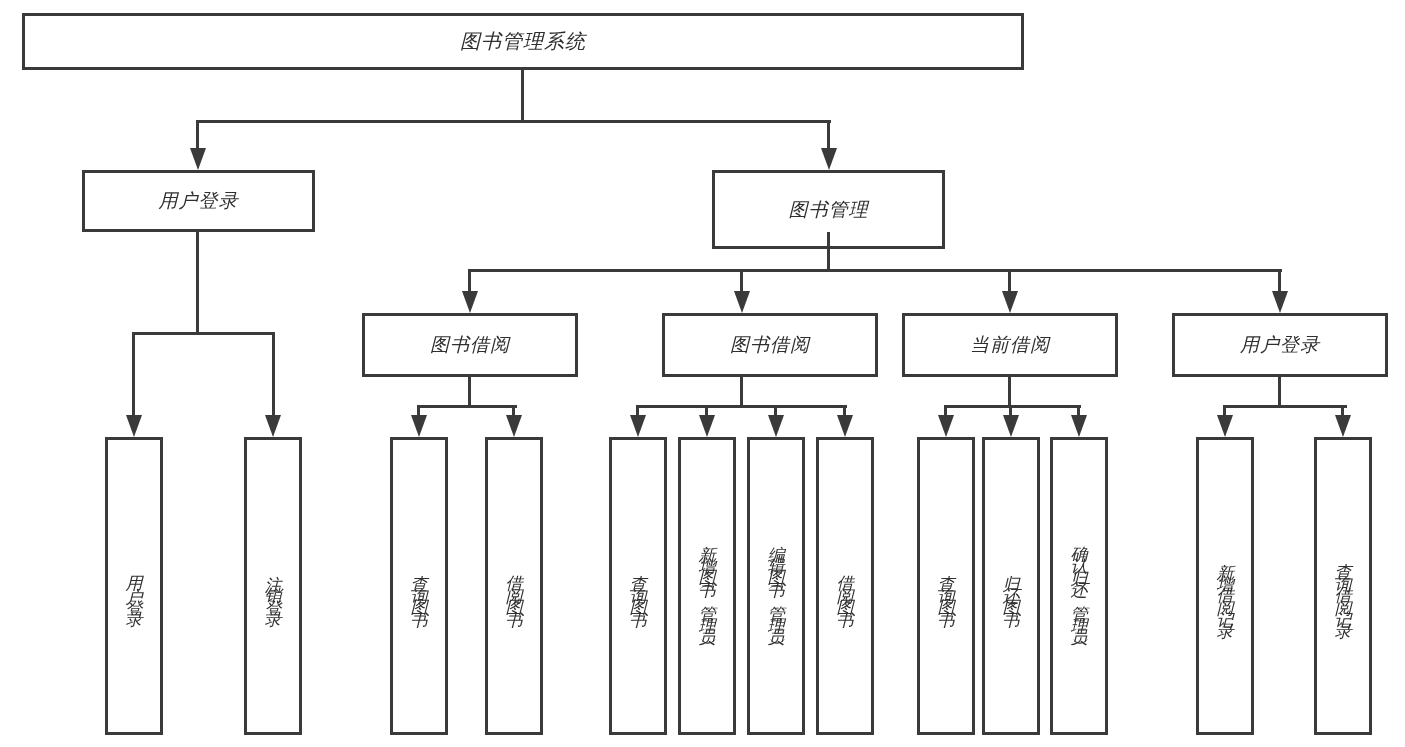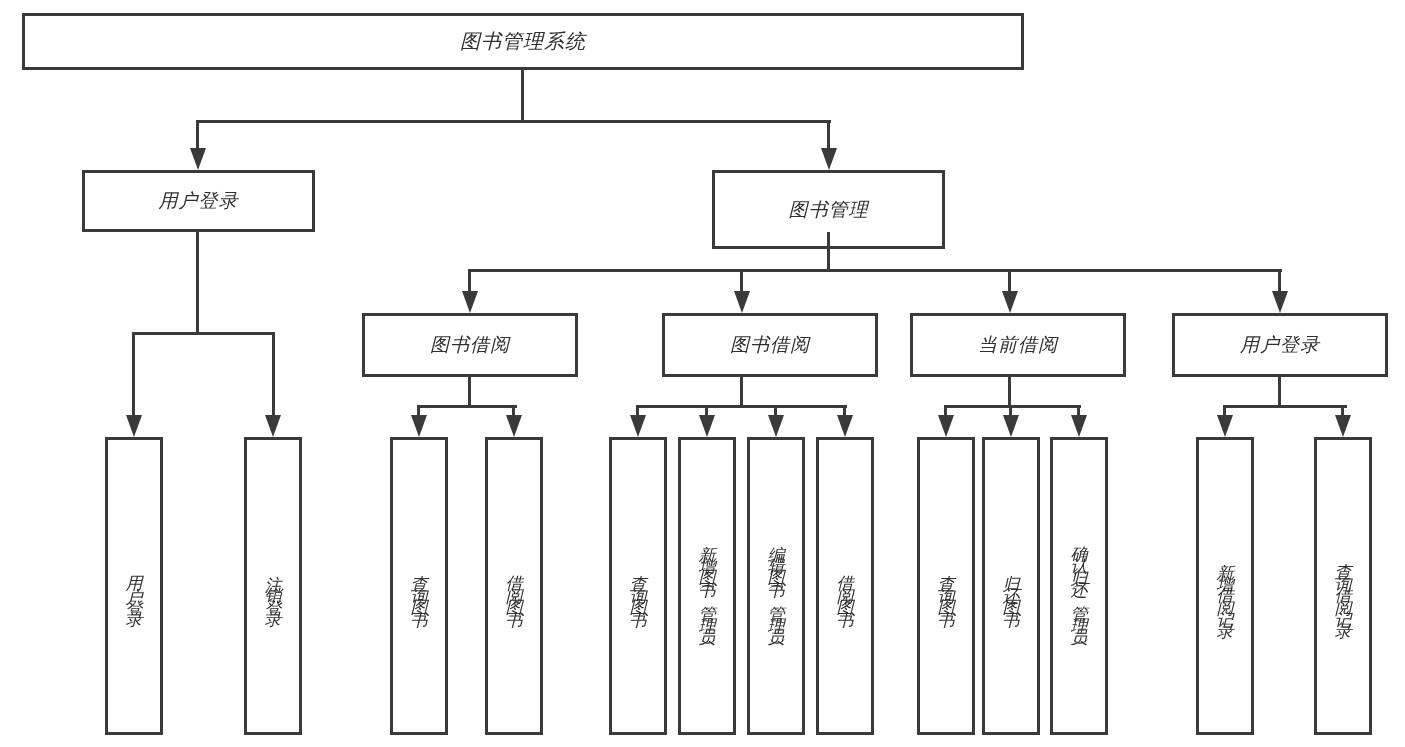--- a/index.html
+++ b/index.html
@@ -78,21 +78,21 @@
   <div class="arrow" style="left:462px;top:291px;"></div>
   <div class="vline" style="left:740px;top:269px;height:24px;"></div>
   <div class="arrow" style="left:734px;top:291px;"></div>
   <div class="vline" style="left:1008px;top:269px;height:24px;"></div>
   <div class="arrow" style="left:1002px;top:291px;"></div>
   <div class="vline" style="left:1278px;top:269px;height:24px;"></div>
   <div class="arrow" style="left:1272px;top:291px;"></div>
 
   <div class="box" style="left:362px;top:313px;width:216px;height:64px;">图书借阅</div>
   <div class="box" style="left:634px;top:313px;width:216px;height:64px;margin-left:28px;">图书借阅</div>
-  <div class="box" style="left:902px;top:313px;width:216px;height:64px;margin-left:8px;">当前借阅</div>
+  <div class="box" style="left:902px;top:313px;width:216px;height:64px;">当前借阅</div>
   <div class="box" style="left:1172px;top:313px;width:216px;height:64px;">用户登录</div>
 
   <div class="vline" style="left:468px;top:377px;height:31px;"></div>
   <div class="hline" style="left:417px;top:405px;width:100px;"></div>
   <div class="vline" style="left:417px;top:405px;height:13px;"></div>
   <div class="arrow" style="left:411px;top:415px;"></div>
   <div class="vline" style="left:512px;top:405px;height:13px;"></div>
   <div class="arrow" style="left:506px;top:415px;"></div>
 
   <div class="vline" style="left:740px;top:377px;height:31px;"></div>

